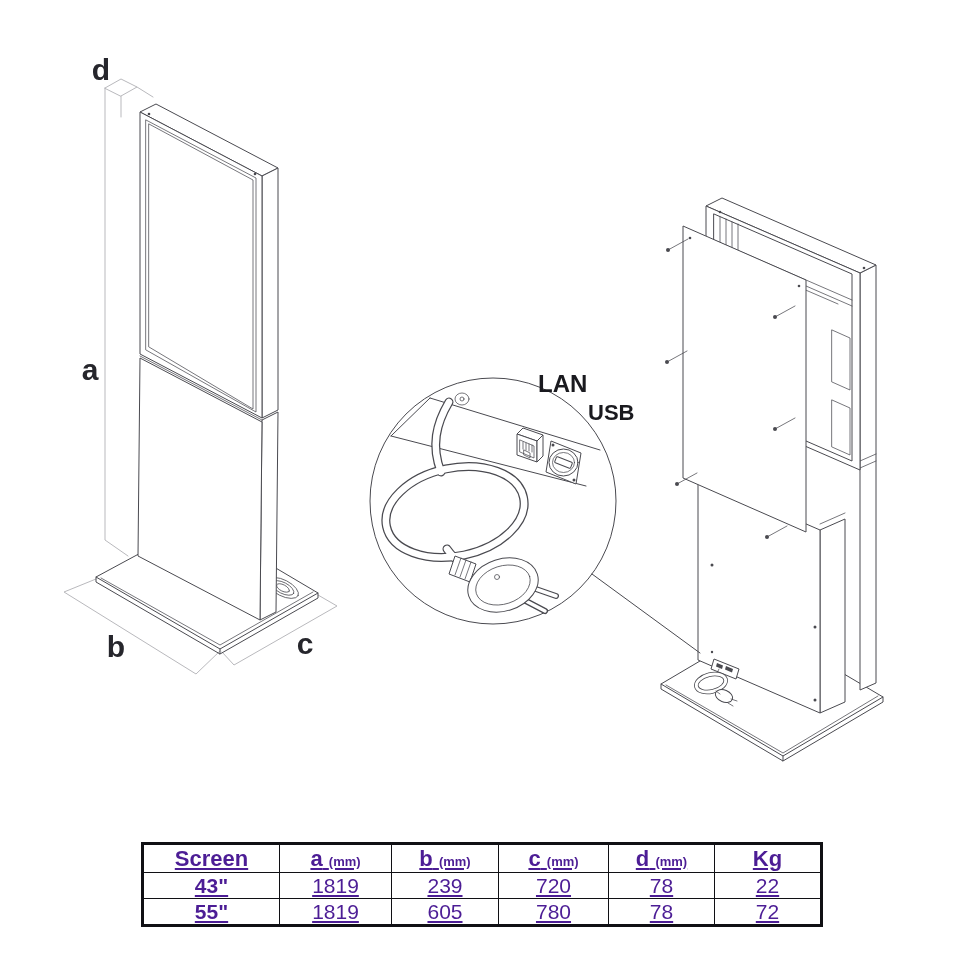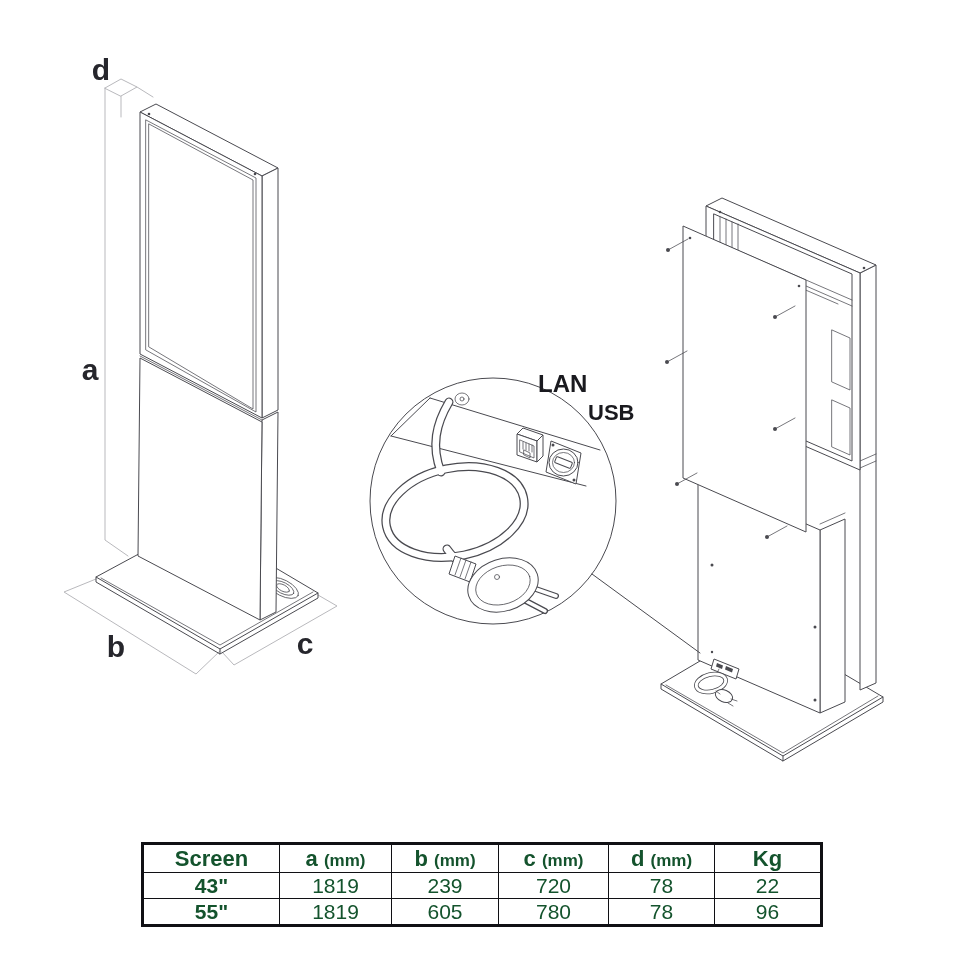--- a/index.html
+++ b/index.html
@@ -11,25 +11,25 @@
   .ln{stroke:#4a4a50;stroke-width:1;fill:none;stroke-linecap:round;stroke-linejoin:round;}
   .lnw{stroke:#4a4a50;stroke-width:1;fill:#ffffff;stroke-linejoin:round;}
   .thin{stroke-width:0.75;}
   .dim{stroke:#b9b9bd;stroke-width:1;fill:none;stroke-linecap:round;}
   .tube-b{stroke:#4a4a50;fill:none;stroke-linecap:round;}
   .tube-w{stroke:#ffffff;fill:none;stroke-linecap:round;}
   .dot{fill:#4a4a50;stroke:none;}
   
   .dim-table{position:absolute;left:141px;top:842px;width:679px;}
   .dim-table table{border-collapse:collapse;table-layout:fixed;width:679px;
-      font-family:"Liberation Sans",sans-serif;color:#14532d;}
+      font-family:"Liberation Sans",sans-serif;color:#4c1d95;text-decoration:underline;}
   .dim-table table, .dim-table th, .dim-table td{border:1.5px solid #101014;}
   .dim-table table{border-width:3px;}
   .dim-table th{height:27px;font-size:22px;font-weight:700;padding:0;text-align:center;vertical-align:middle;}
-  .dim-table th .unit{font-size:17px;font-weight:700;letter-spacing:0;}
+  .dim-table th .unit{font-size:13px;font-weight:700;letter-spacing:0;}
   .dim-table td{height:25px;font-size:21px;font-weight:400;text-align:center;vertical-align:middle;padding:0;}
   .dim-table td.screen-col{font-weight:700;}
 </style>
 </head>
 <body>
 
 <div id="canvas">
 
 <svg width="962" height="962" viewBox="0 0 962 962">
 
@@ -223,19 +223,19 @@
         <td>720</td>
         <td>78</td>
         <td>22</td>
       </tr>
       <tr>
         <td class="screen-col">55"</td>
         <td>1819</td>
         <td>605</td>
         <td>780</td>
         <td>78</td>
-        <td>96</td>
+        <td>72</td>
       </tr>
     </tbody>
   </table>
 </div>
 
 </div>
 
 </body></html>

